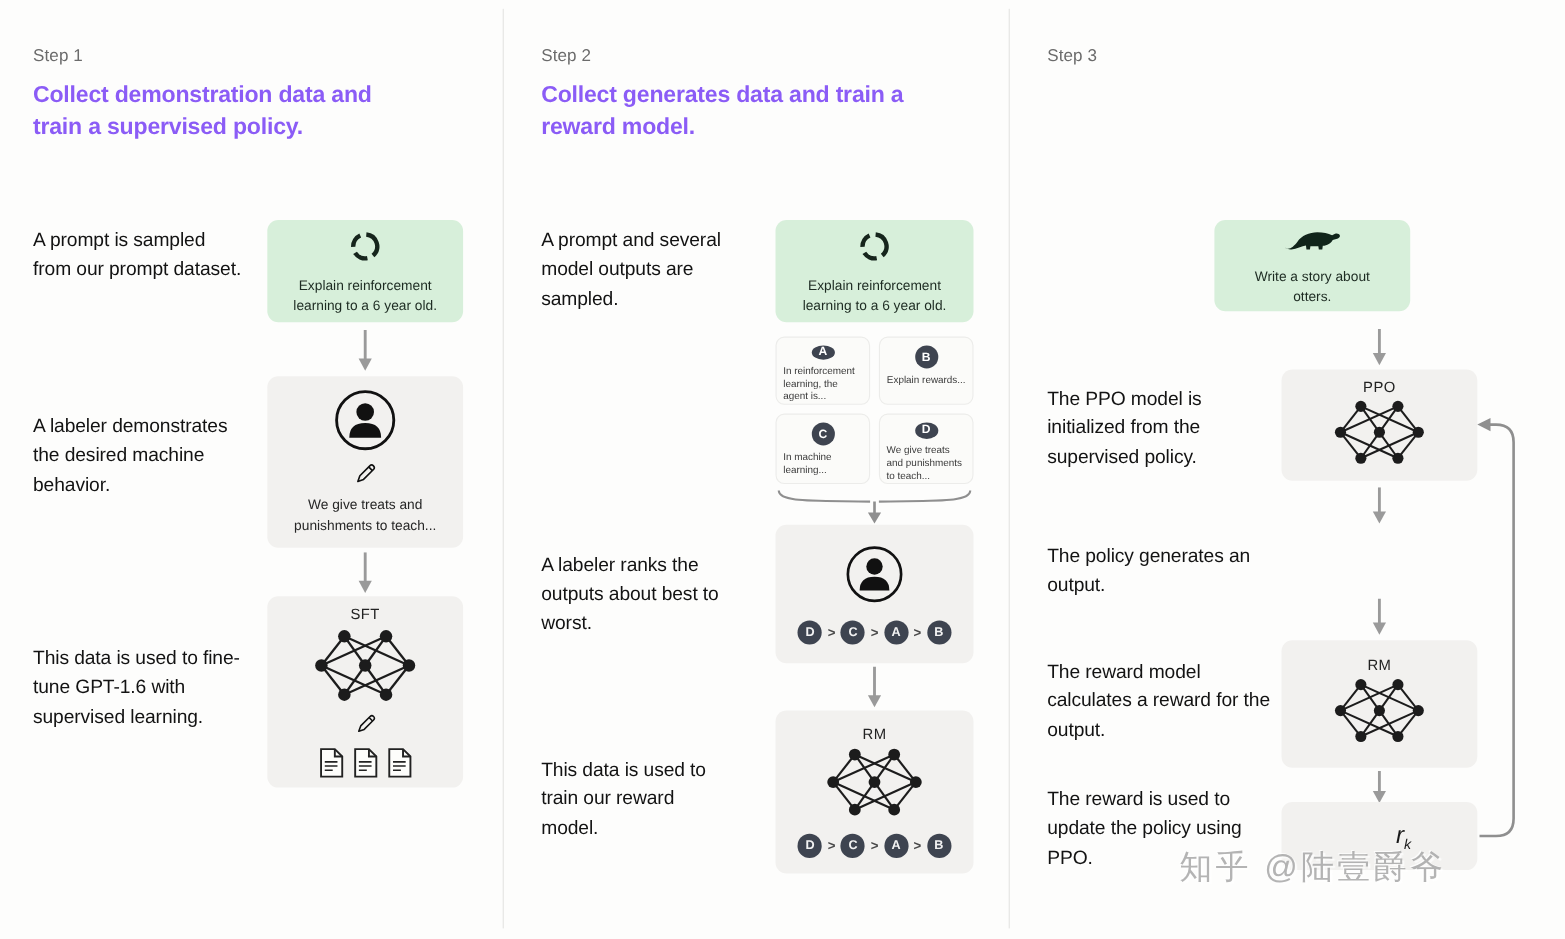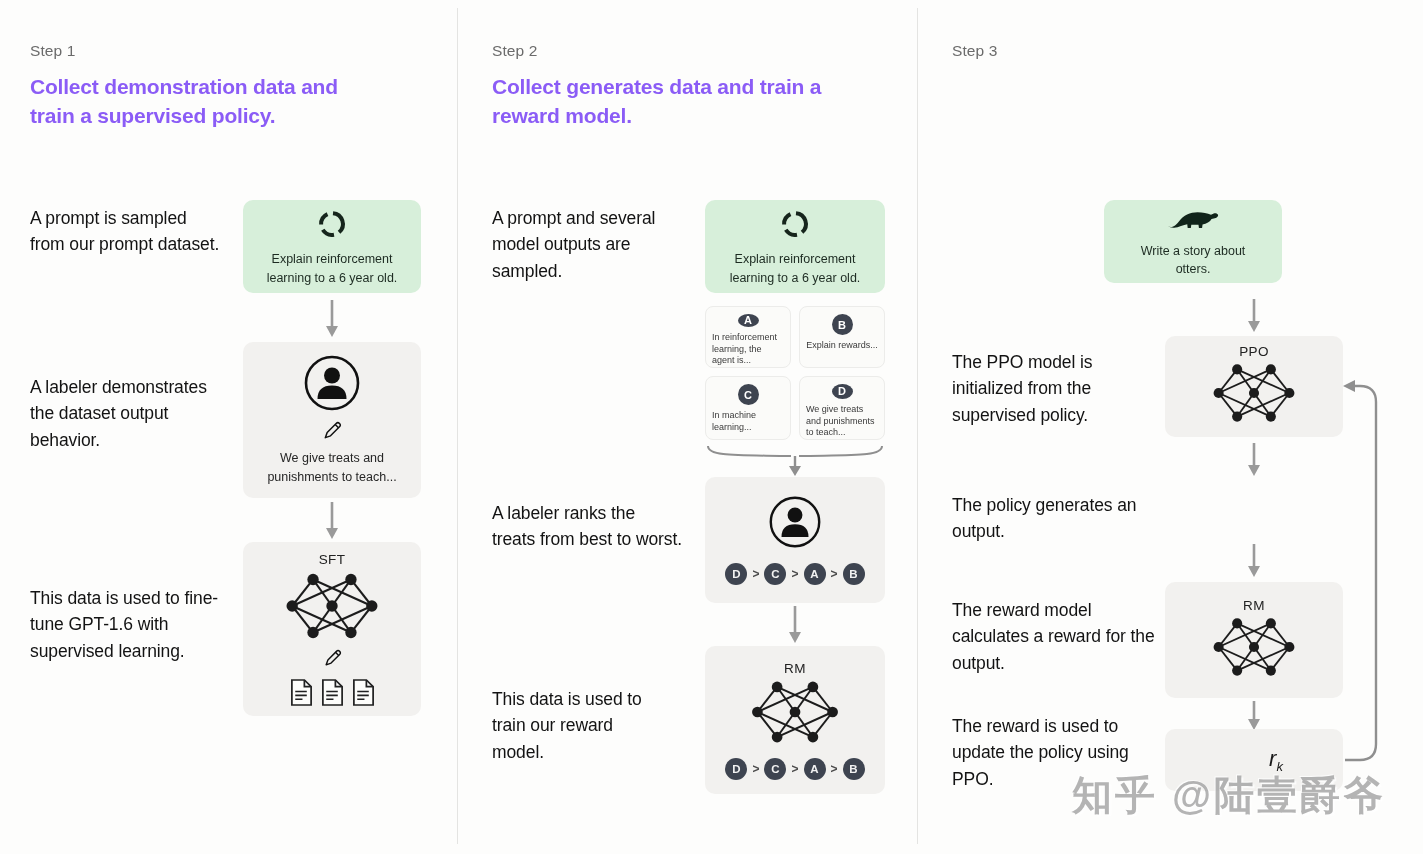--- a/index.html
+++ b/index.html
@@ -23,36 +23,36 @@
   .badge{width:21px;height:21px;border-radius:50%;background:#3e4450;color:#fff;font-size:11px;font-weight:700;
     display:flex;align-items:center;justify-content:center;}
   .mini-text{font-size:9px;line-height:1.3;color:#3a3a3a;margin-top:5px;padding:0 6px;}
   .rank-row{display:flex;align-items:center;gap:5px;margin-top:10px;}
   .chip{width:22px;height:22px;border-radius:50%;background:#3e4450;color:#f2f2f2;font-size:11.5px;font-weight:700;
     display:flex;align-items:center;justify-content:center;}
   .gt{font-size:12px;font-weight:700;color:#4a4a4a;}
   .docs-row{display:flex;gap:6px;margin-top:6px;}
   .reward{font-family:Liberation Sans, sans-serif;font-style:italic;font-size:22px;color:#1a1a1a;margin-left:44px;}
   .reward sub{font-size:13px;}
-  .watermark{position:absolute;font-size:40px;font-weight:700;letter-spacing:3px;color:#a3a3a3;opacity:.8;
+  .watermark{position:absolute;font-size:30px;font-weight:400;letter-spacing:3px;color:#a3a3a3;opacity:.8;
     text-shadow:2px 2px 1px #ffffff,-1px -1px 0 #ffffff;white-space:nowrap;z-index:9;}
 </style>
 </head>
 <body>
 
 <div class="canvas">
 
   <div class="divider" style="left:457px"></div>
   <div class="divider" style="left:917px"></div>
 
   <div class="abs step-label" style="left:30px;top:42px">Step 1</div>
   <h2 class="abs title" style="left:30px;top:72px;width:330px">Collect demonstration data and train a supervised policy.</h2>
 
   <div class="abs side" style="left:30px;top:205px;width:190px">A prompt is sampled from our prompt dataset.</div>
-  <div class="abs side" style="left:30px;top:374px;width:205px">A labeler demonstrates the dataset output behavior.</div>
+  <div class="abs side" style="left:30px;top:374px;width:205px">A labeler demonstrates the desired machine behavior.</div>
   <div class="abs side" style="left:30px;top:585px;width:215px">This data is used to fine-tune GPT-1.6 with supervised learning.</div>
 
   <div class="card green" style="left:243px;top:200px;width:178px;height:93px">
     <span>
       <svg width="36" height="36" viewBox="0 0 38 38">
           <circle cx="19" cy="19" r="11.5" fill="none" stroke="#16251c" stroke-width="4.2" stroke-dasharray="13.5 6" transform="rotate(-18 19 19)"></circle>
         </svg>
     </span>
     <div class="card-text" style="width:152px;margin-top:4px">Explain reinforcement learning to a 6 year old.</div>
   </div>
@@ -139,21 +139,21 @@
           <path d="M16 2 V9 H23" fill="none" stroke="#222" stroke-width="1.8"></path>
           <path d="M6.5 14 H18.5 M6.5 18 H18.5 M6.5 22 H14" stroke="#222" stroke-width="1.6"></path>
         </svg>
     </div>
   </div>
 
   <div class="abs step-label" style="left:492px;top:42px">Step 2</div>
   <h2 class="abs title" style="left:492px;top:72px;width:330px">Collect generates data and train a reward model.</h2>
 
   <div class="abs side" style="left:492px;top:205px;width:175px">A prompt and several model outputs are sampled.</div>
-  <div class="abs side" style="left:492px;top:500px;width:190px">A labeler ranks the treats from best to worst.</div>
+  <div class="abs side" style="left:492px;top:500px;width:190px">A labeler ranks the outputs about best to worst.</div>
   <div class="abs side" style="left:492px;top:686px;width:175px">This data is used to train our reward model.</div>
 
   <div class="card green" style="left:705px;top:200px;width:180px;height:93px">
     <span>
       <svg width="36" height="36" viewBox="0 0 38 38">
           <circle cx="19" cy="19" r="11.5" fill="none" stroke="#16251c" stroke-width="4.2" stroke-dasharray="13.5 6" transform="rotate(-18 19 19)"></circle>
         </svg>
     </span>
     <div class="card-text" style="width:152px;margin-top:4px">Explain reinforcement learning to a 6 year old.</div>
   </div>

